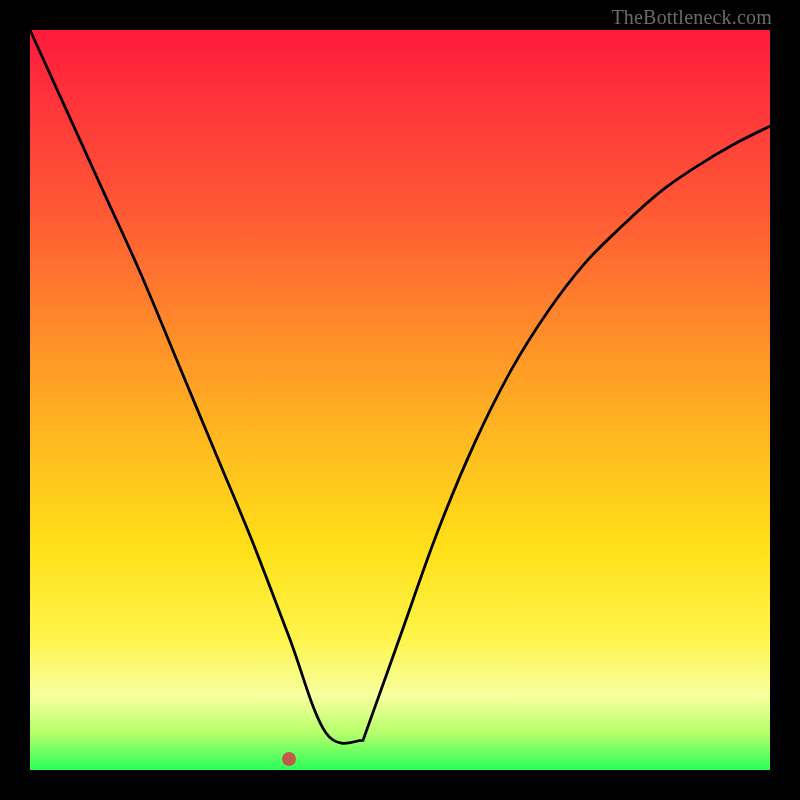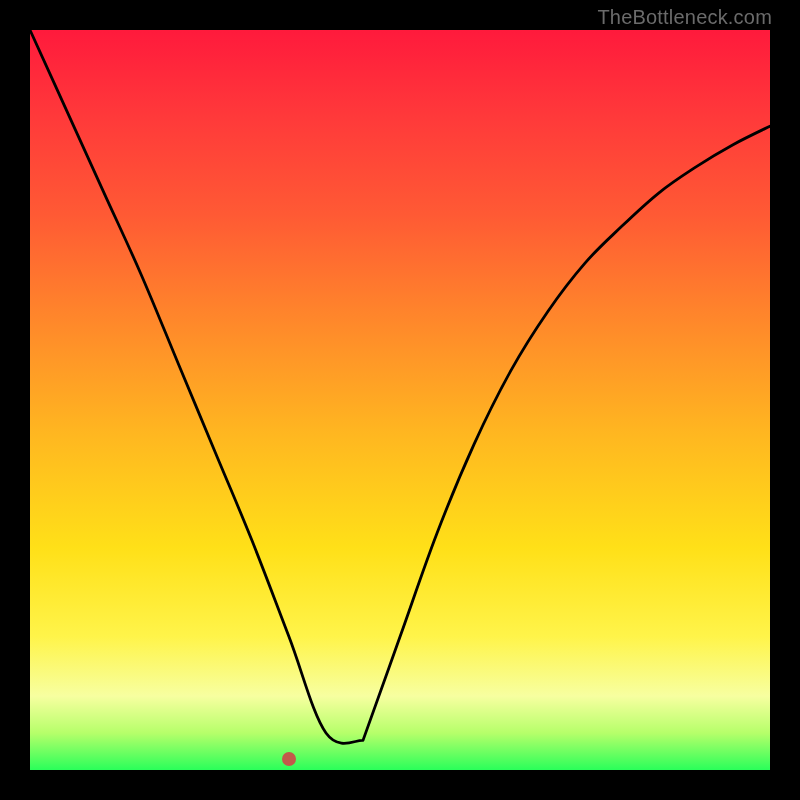--- a/index.html
+++ b/index.html
@@ -34,21 +34,21 @@
       #fff44a 82%,
       #f7ffa0 90%,
       #b6ff6a 95%,
       #2aff5a 100%
     );
   }
   .watermark {
     position: absolute;
     top: 6px;
     right: 28px;
-    font-family: Liberation Sans, sans-serif;
+    font-family: Liberation Serif, serif;
     font-size: 20px;
     color: #6b6b6b;
     letter-spacing: 0.2px;
     user-select: none;
   }
   svg.curve {
     position: absolute;
     left: 0;
     top: 0;
     width: 740px;

